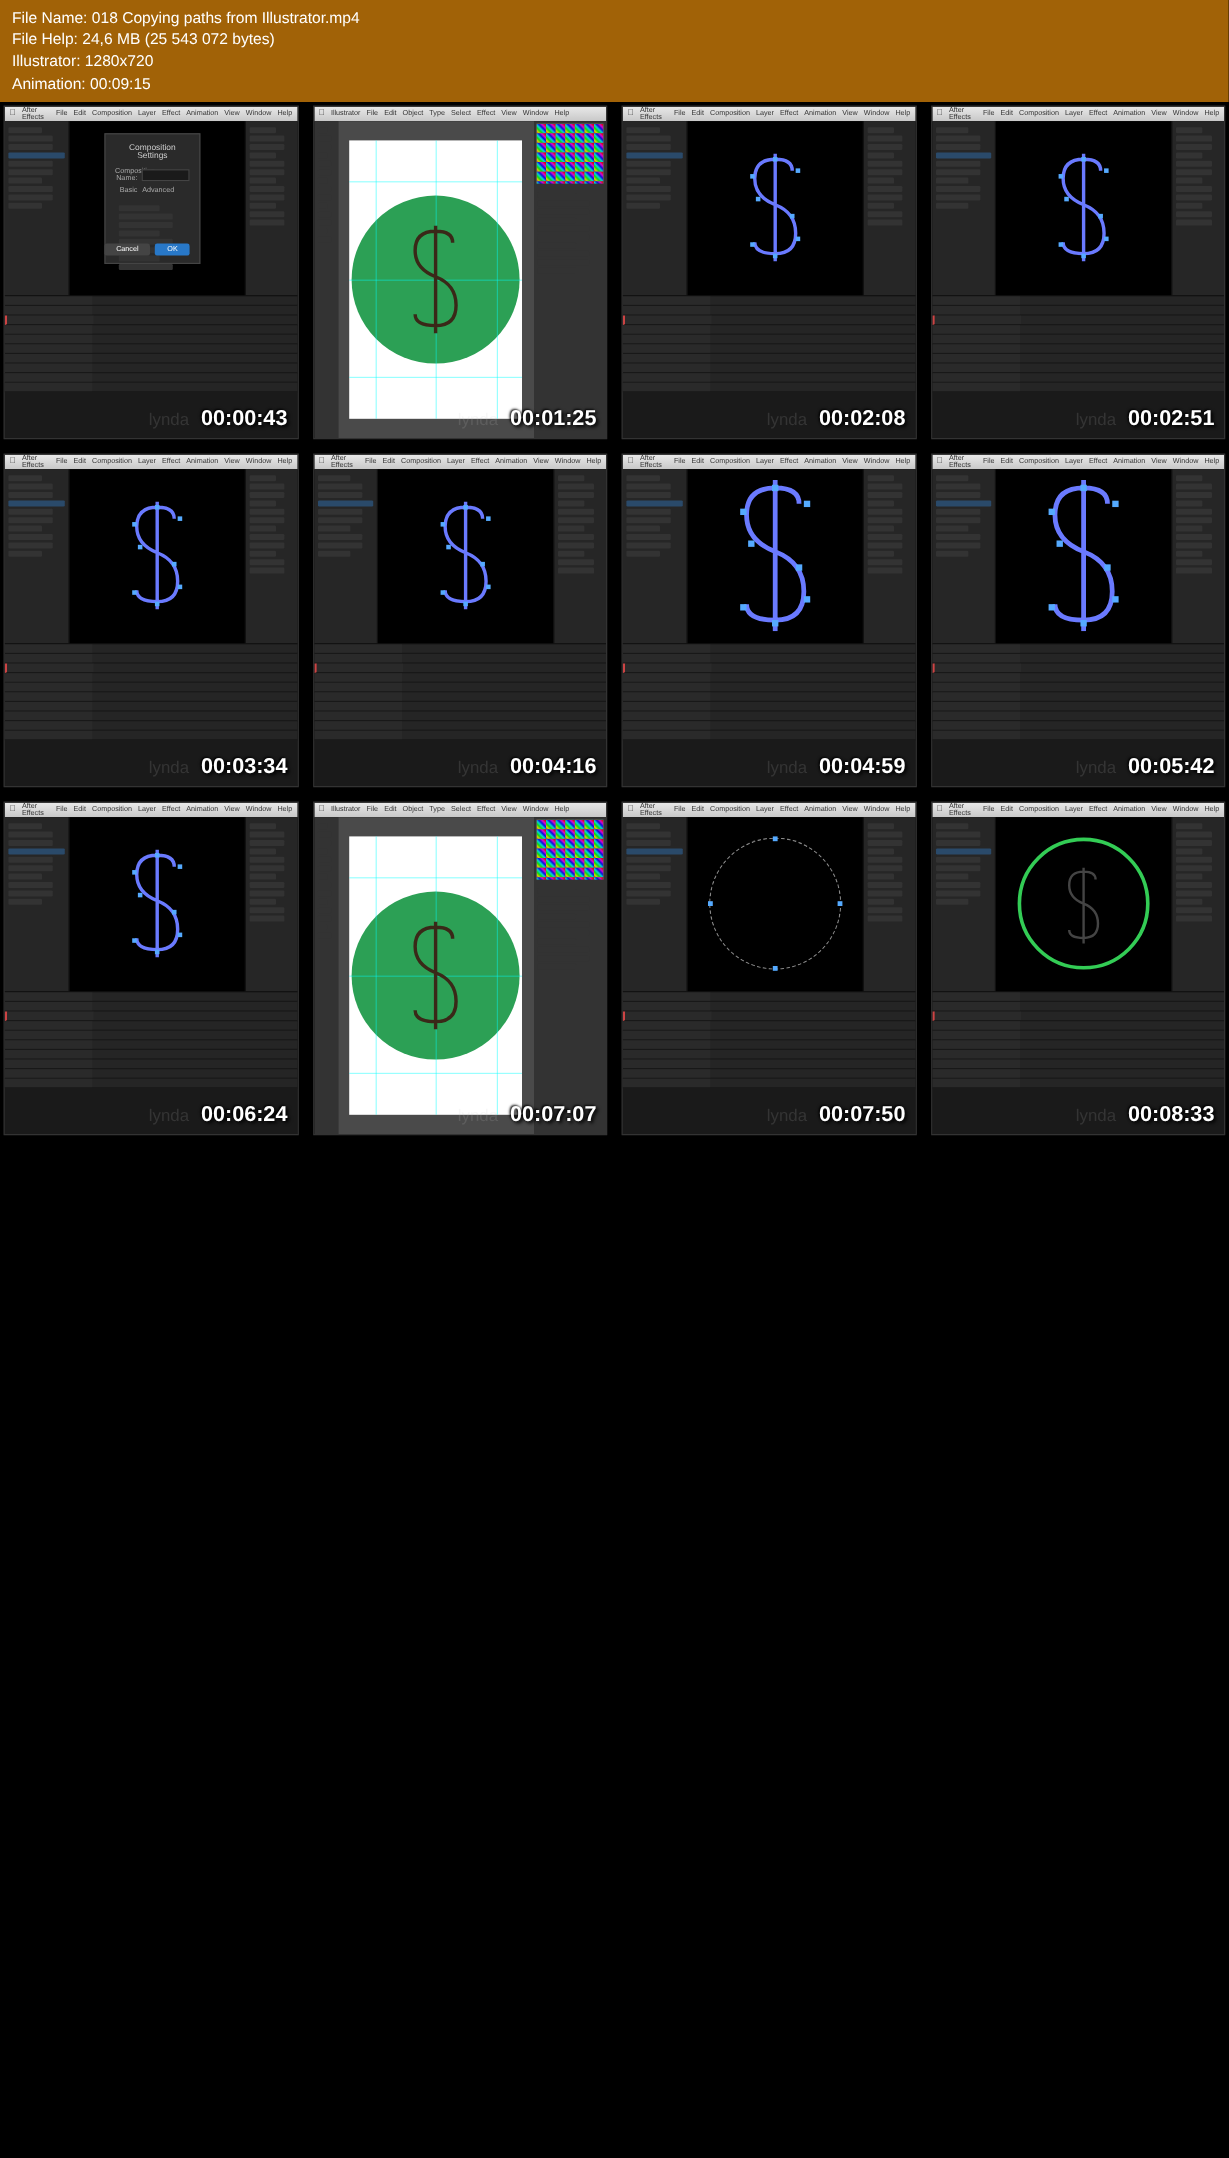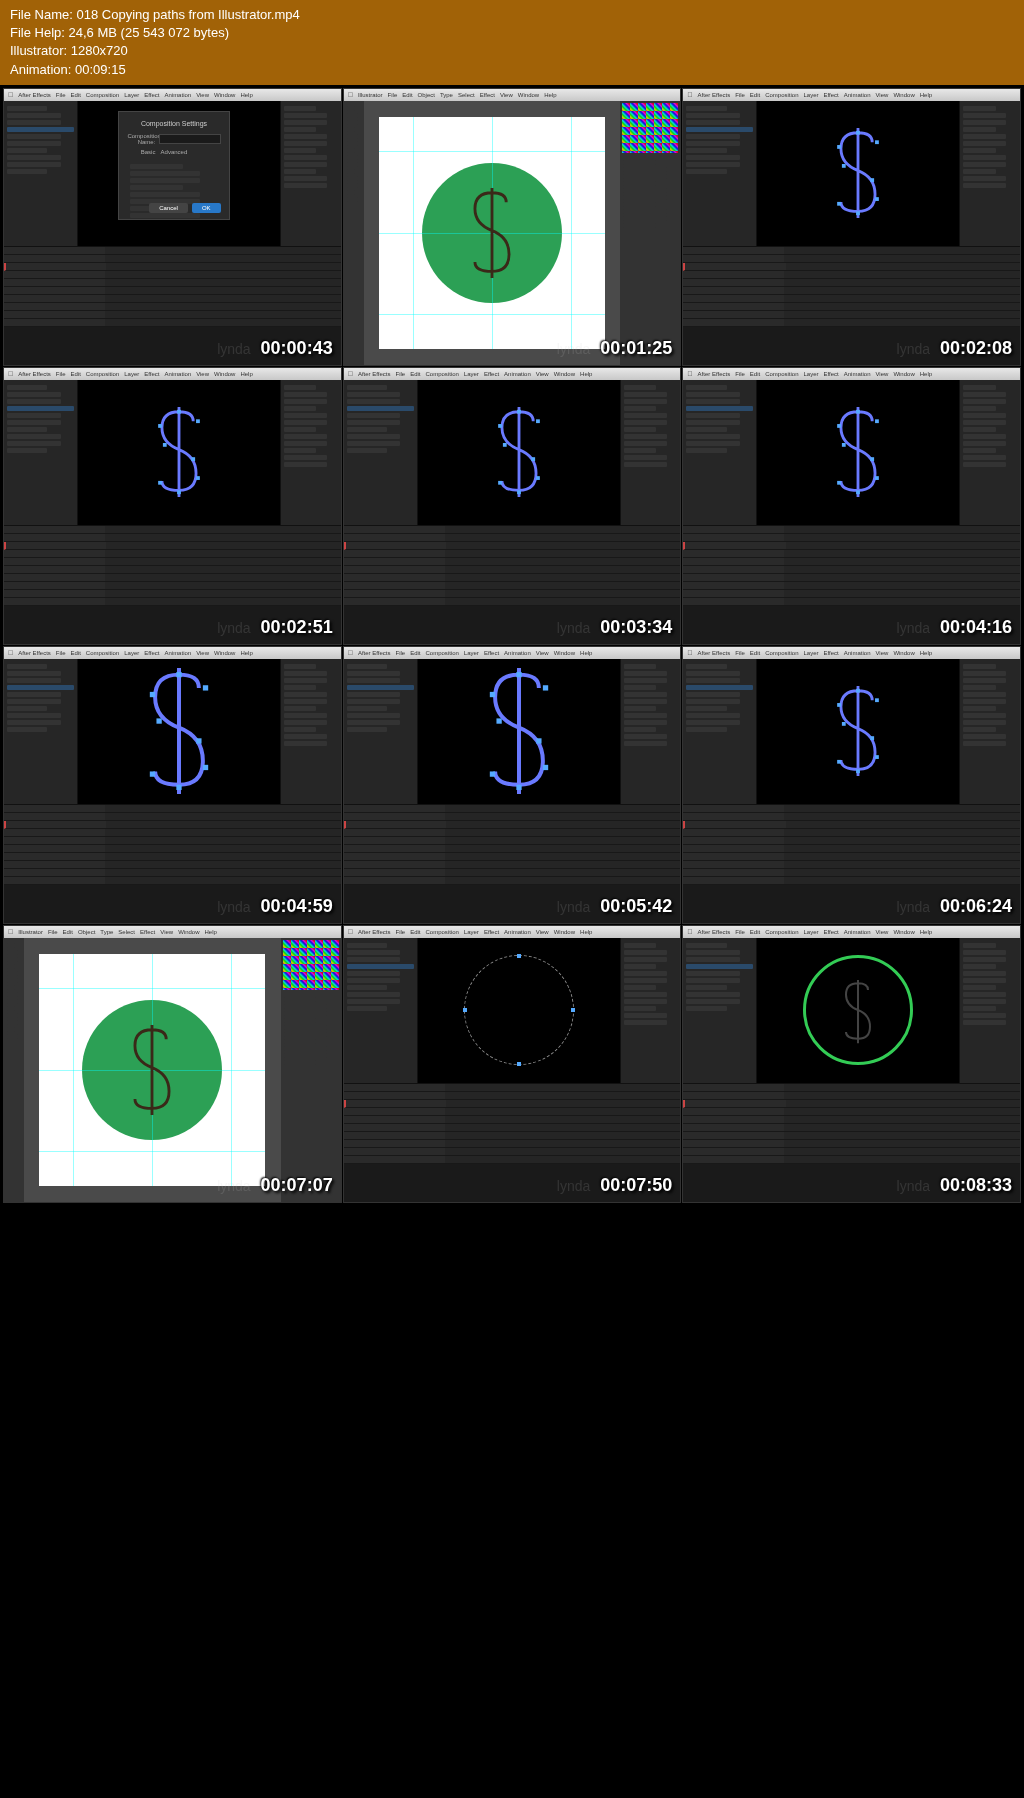--- a/index.html
+++ b/index.html
@@ -23,22 +23,22 @@
 }
 .file-info div { white-space: nowrap; }
 .logo {
   font-size: 42px;
   font-weight: bold;
   color: rgba(255,255,255,0.35);
   letter-spacing: -1px;
 }
 .grid {
   display: grid;
-  grid-template-columns: 1fr 1fr 1fr;
-  gap: 1px;
+  grid-template-columns: 1fr 1fr 1fr 1fr;
+  gap: 12px;
   padding: 3px;
   background: #000;
 }
 .thumb {
   position: relative;
   background: #1a1a1a;
   height: 278px;
   overflow: hidden;
   border: 1px solid #333;
 }

